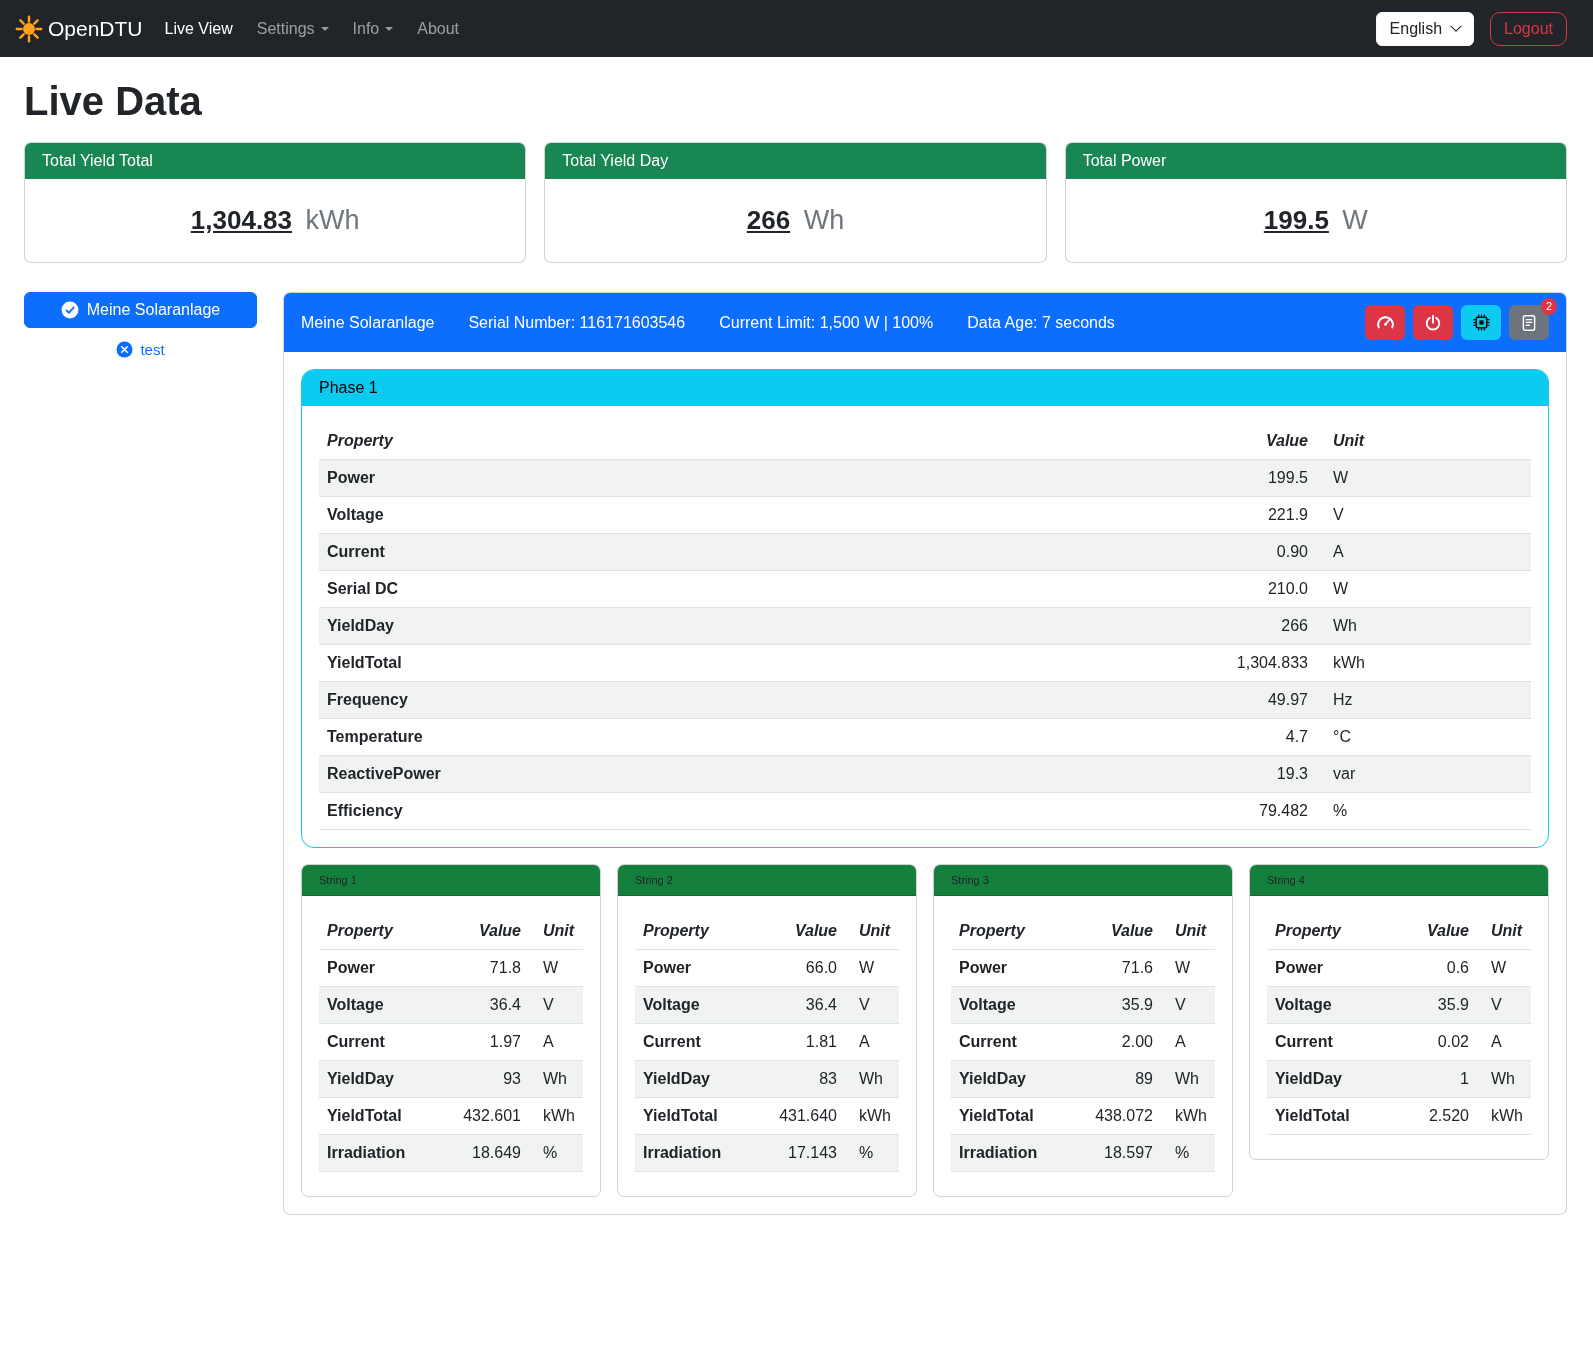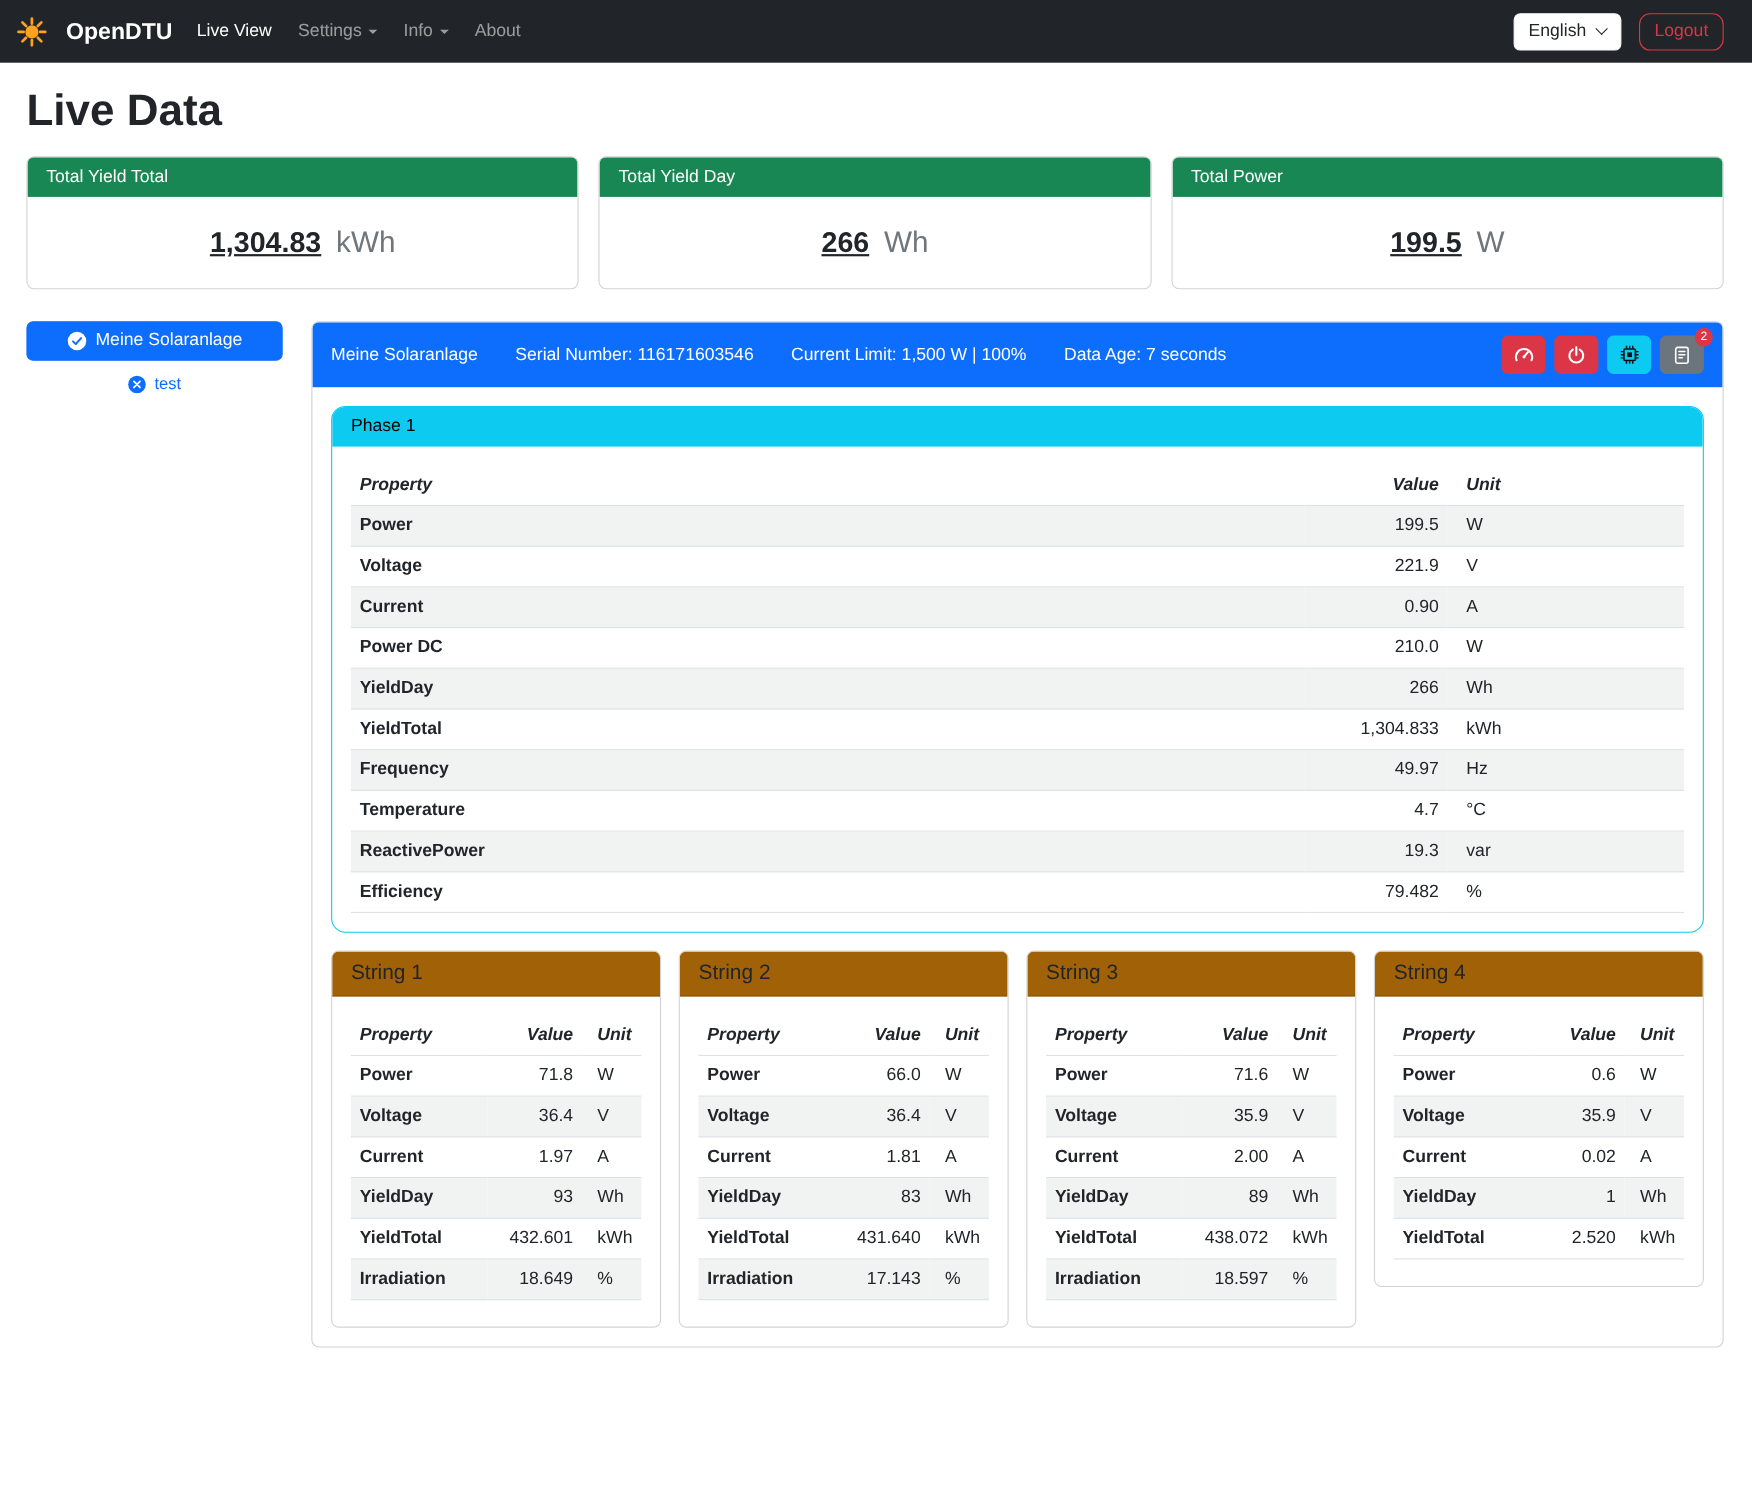--- a/index.html
+++ b/index.html
@@ -2,22 +2,22 @@
 <html><head>
 <meta charset="utf-8">
 <style>
   * { box-sizing: border-box; }
   html,body { margin:0; padding:0; background:#fff; color:#212529;
     font-family:"Liberation Sans","DejaVu Sans",sans-serif; font-size:16px; }
 
   
   .navbar { background:#212529; height:57px; display:flex; align-items:center;
     padding:0 26px 0 14px; }
-  .brand { display:flex; align-items:center; gap:16px; color:#fff; font-size:21px;
-    font-weight:bold; text-decoration:none; margin-right:22px; cursor:pointer; }
+  .brand { display:flex; align-items:center; gap:4px; color:#fff; font-size:21px;
+    font-weight:normal; text-decoration:none; margin-right:22px; cursor:pointer; }
   .nav-link { color:rgba(255,255,255,.55); text-decoration:none; margin-right:24px;
     display:inline-flex; align-items:center; cursor:pointer; }
   .nav-link.active { color:#fff; }
   .caret { display:inline-block; width:0; height:0; border-left:4px solid transparent;
     border-right:4px solid transparent; border-top:4.5px solid currentColor; margin-left:6px; }
   .nav-spacer { flex:1; }
   .lang-btn { background:#fff; color:#212529; border:1px solid #f8f9fa; border-radius:6px;
     padding:7px 13px; font-size:16px; display:inline-flex; align-items:center; gap:10px;
     cursor:pointer; font-family:inherit; }
   .chev { display:inline-block; width:8px; height:8px; border-right:1.8px solid #212529;
@@ -72,21 +72,21 @@
   th { font-weight:bold;font-style:italic; }
   td.prop { font-weight:bold; }
   .val { text-align:right; }
   .phase-table .val { width:130px; }
   .phase-table .unit { width:215px; padding-left:17px; }
   .phase-table tbody tr:nth-child(odd)  { background:#f1f2f2; }
 
   
   .strings-row { display:grid; grid-template-columns:repeat(4,1fr); gap:16px; align-items:start; }
   .string-card { border:1px solid rgba(0,0,0,.175); border-radius:7px; overflow:hidden; }
-  .string-header { background:#a16207; color:#212529; padding:9px 17px; font-size:19px;
+  .string-header { background:#15803d; color:#212529; padding:9px 17px; font-size:11px;
     border-bottom:1px solid rgba(0,0,0,.175); }
   .string-body { padding:17px 17px 24px 17px; }
   .string-table .val { width:86px; }
   .string-table .unit { width:48px; padding-left:14px; }
   .string-table tbody tr:nth-child(even) { background:#f1f2f2; }
 </style>
 </head>
 <body>
 
 <nav class="navbar">
@@ -251,21 +251,21 @@
                     <td class="prop">Voltage</td>
                     <td class="val">221.9</td>
                     <td class="unit">V</td>
                   </tr>
                   <tr>
                     <td class="prop">Current</td>
                     <td class="val">0.90</td>
                     <td class="unit">A</td>
                   </tr>
                   <tr>
-                    <td class="prop">Power DC</td>
+                    <td class="prop">Serial DC</td>
                     <td class="val">210.0</td>
                     <td class="unit">W</td>
                   </tr>
                   <tr>
                     <td class="prop">YieldDay</td>
                     <td class="val">266</td>
                     <td class="unit">Wh</td>
                   </tr>
                   <tr>
                     <td class="prop">YieldTotal</td>

